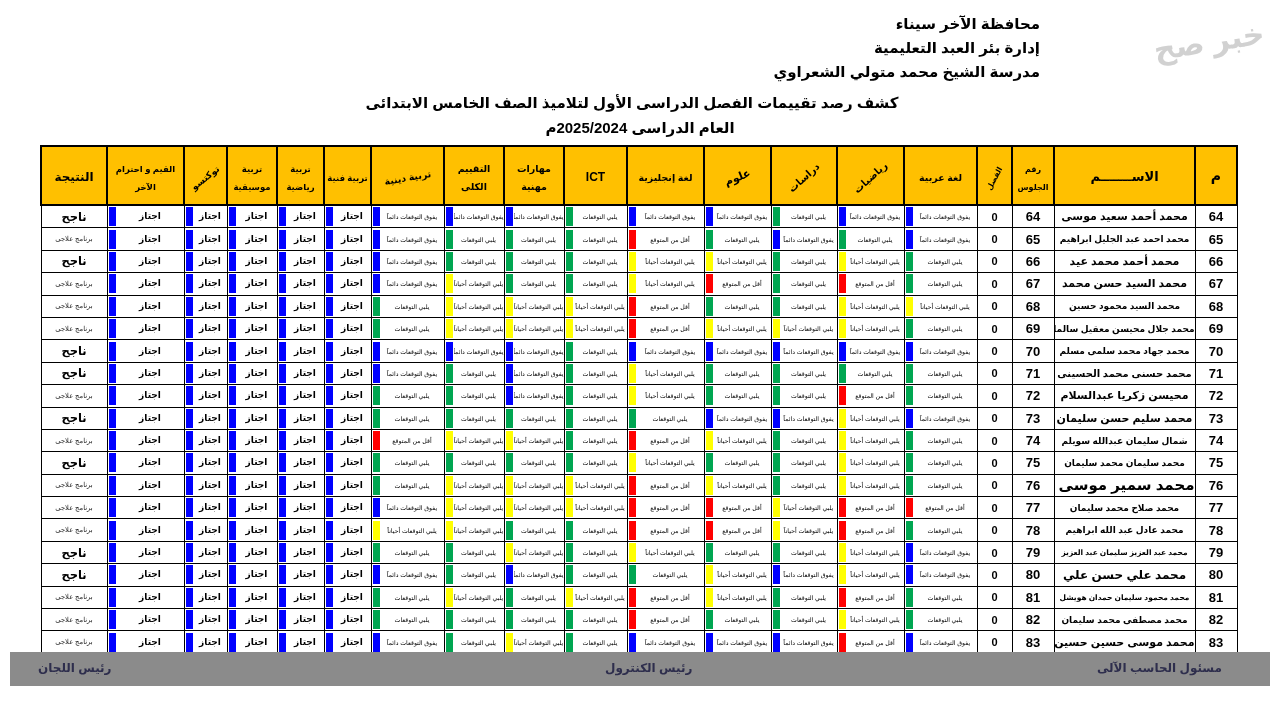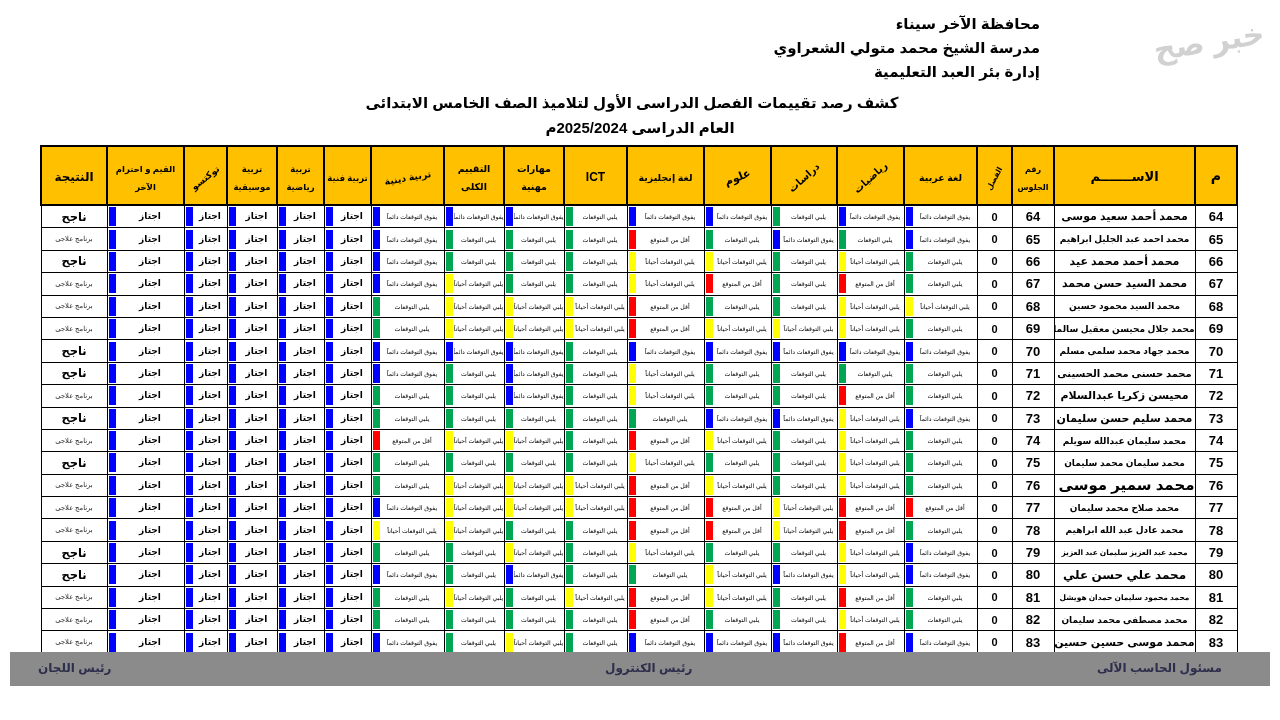--- a/index.html
+++ b/index.html
@@ -55,22 +55,22 @@
   .f-center{left:595px;}
   .f-left{left:28px;}
 </style>
 </head>
 <body>
 
 <div class="watermark">خبر صح</div>
 
 <div class="hdr">
   <div>محافظة الآخر سيناء</div>
+  <div>إدارة بئر العبد التعليمية</div>
   <div>مدرسة الشيخ محمد متولي الشعراوي</div>
-  <div>إدارة بئر العبد التعليمية</div>
 </div>
 
 <div class="title1">كشف رصد تقييمات الفصل الدراسى الأول لتلاميذ الصف الخامس الابتدائى</div>
 <div class="title2">العام الدراسى    2025/2024م</div>
 
 <div class="twrap">
   <table>
       <colgroup>
         <col style="width: 42px;">
         <col style="width: 141px;">
@@ -1021,21 +1021,21 @@
           <td>
             <div class="gcell">
               <span class="bar" style="background: rgb(0, 0, 255);"></span>
               <span class="pt">اجتاز</span>
             </div>
           </td>
           <td class="res-pass">ناجح</td>
         </tr>
         <tr>
           <td class="c-num">74</td>
-          <td class="c-name" style="font-size: 9px;">محمد سليمان عبدالله سويلم</td>
+          <td class="c-name" style="font-size: 9px;">شمال سليمان عبدالله سويلم</td>
           <td class="c-num">74</td>
           <td class="c-cls">0</td>
           <td>
             <div class="gcell">
               <span class="bar" style="background: rgb(0, 166, 81);"></span>
               <span class="gt">يلبي التوقعات</span>
             </div>
           </td>
           <td>
             <div class="gcell">

